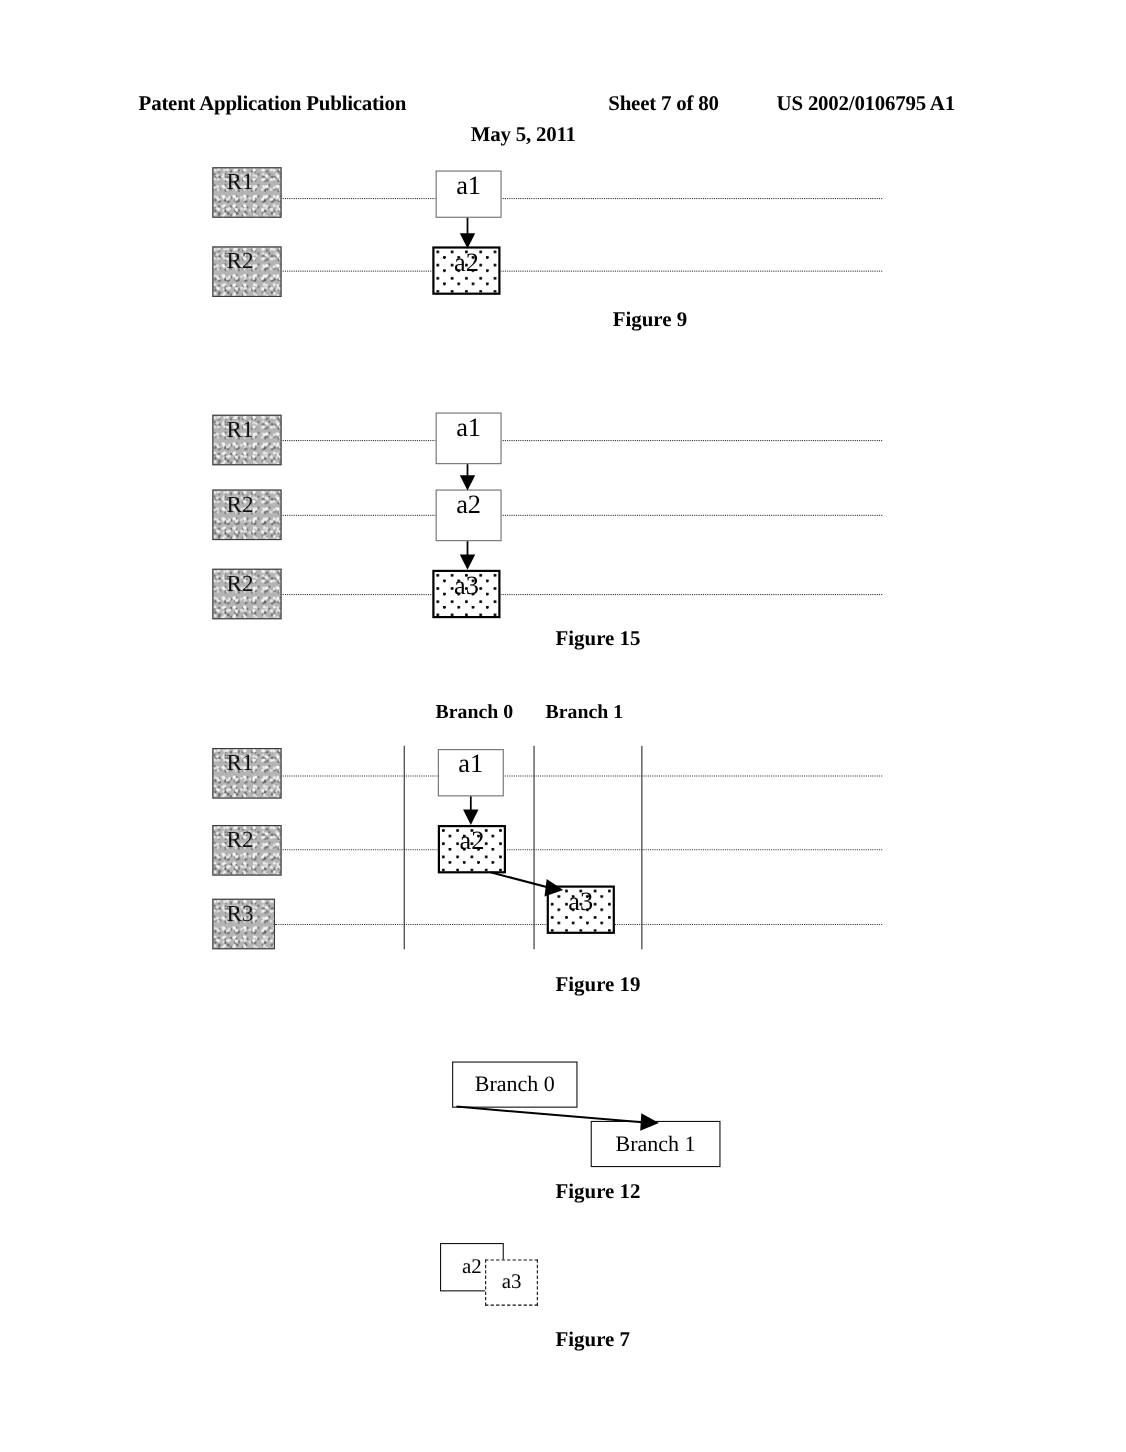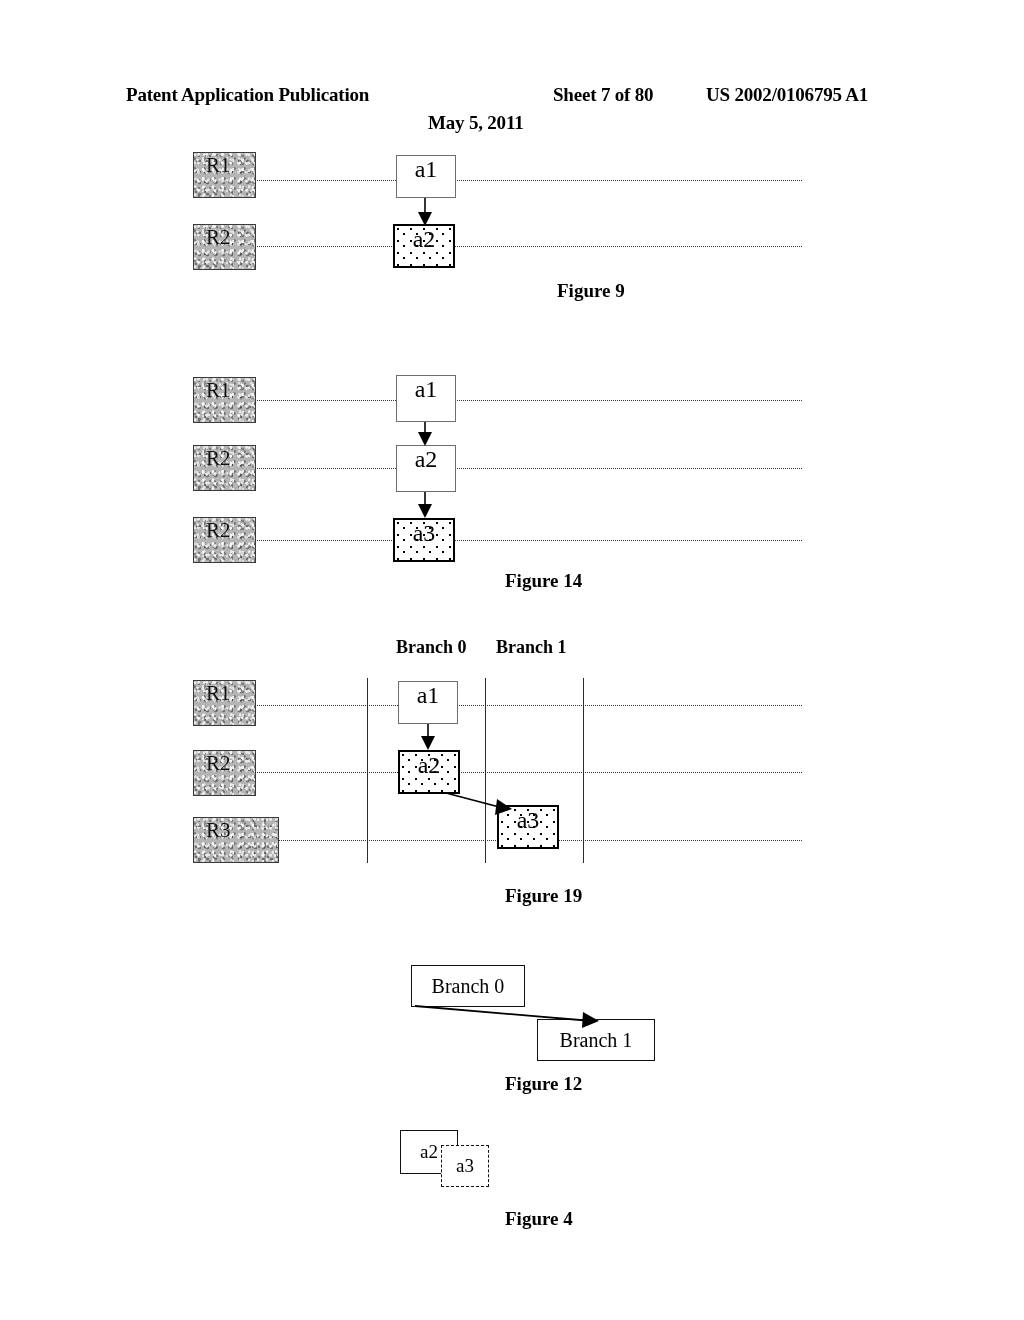--- a/index.html
+++ b/index.html
@@ -236,21 +236,21 @@
     <g>
       <line x1="425" y1="422" x2="425" y2="434" stroke="#000" stroke-width="1.6"></line>
       <polygon points="418,432 432,432 425,446" fill="#000"></polygon>
     </g>
     <g>
       <line x1="425" y1="492" x2="425" y2="506" stroke="#000" stroke-width="1.6"></line>
       <polygon points="418,504 432,504 425,518" fill="#000"></polygon>
     </g>
   </svg>
 
-  <div class="fig-caption" style="left:505px; top:570px;">Figure 14</div>
+  <div class="fig-caption" style="left:505px; top:570px;">Figure 15</div>
 </div>
 
 <div class="figure-block">
 
   <div class="branch-header" style="left:396px; top:637px;">Branch 0</div>
   <div class="branch-header" style="left:496px; top:637px;">Branch 1</div>
 
   <div class="lane-line" style="left:250px; top:705px; width:552px;"></div>
   <div class="lane-line" style="left:250px; top:772px; width:552px;"></div>
   <div class="lane-line" style="left:250px; top:840px; width:552px;"></div>
@@ -258,21 +258,21 @@
   <div class="branch-rule" style="left:367px; top:678px; height:185px;"></div>
   <div class="branch-rule" style="left:485px; top:678px; height:185px;"></div>
   <div class="branch-rule" style="left:583px; top:678px; height:185px;"></div>
 
   <div class="r-box" style="left:193px; top:680px; width:63px; height:46px;">
     <span>R1</span>
   </div>
   <div class="r-box" style="left:193px; top:750px; width:63px; height:46px;">
     <span>R2</span>
   </div>
-  <div class="r-box" style="left:193px; top:817px; width:86px; height:46px;">
+  <div class="r-box" style="left:193px; top:817px; width:57px; height:46px;">
     <span>R3</span>
   </div>
 
   <div class="a-box plain" style="left:398px; top:681px; width:60px; height:43px;">
     <span>a1</span>
   </div>
   <div class="a-box stippled" style="left:398px; top:750px; width:62px; height:44px;">
     <span>a2</span>
   </div>
   <div class="a-box stippled" style="left:497px; top:805px; width:62px; height:44px;">
@@ -312,14 +312,14 @@
 
 <div class="figure-block">
 
   <div class="ov-box solid" style="left:400px; top:1130px; width:58px; height:44px; z-index:1;">
     <span>a2</span>
   </div>
   <div class="ov-box dashed" style="left:441px; top:1145px; width:48px; height:42px; z-index:2;">
     <span>a3</span>
   </div>
 
-  <div class="fig-caption" style="left:505px; top:1208px;">Figure 4</div>
+  <div class="fig-caption" style="left:505px; top:1208px;">Figure 7</div>
 </div>
 
 </body></html>

